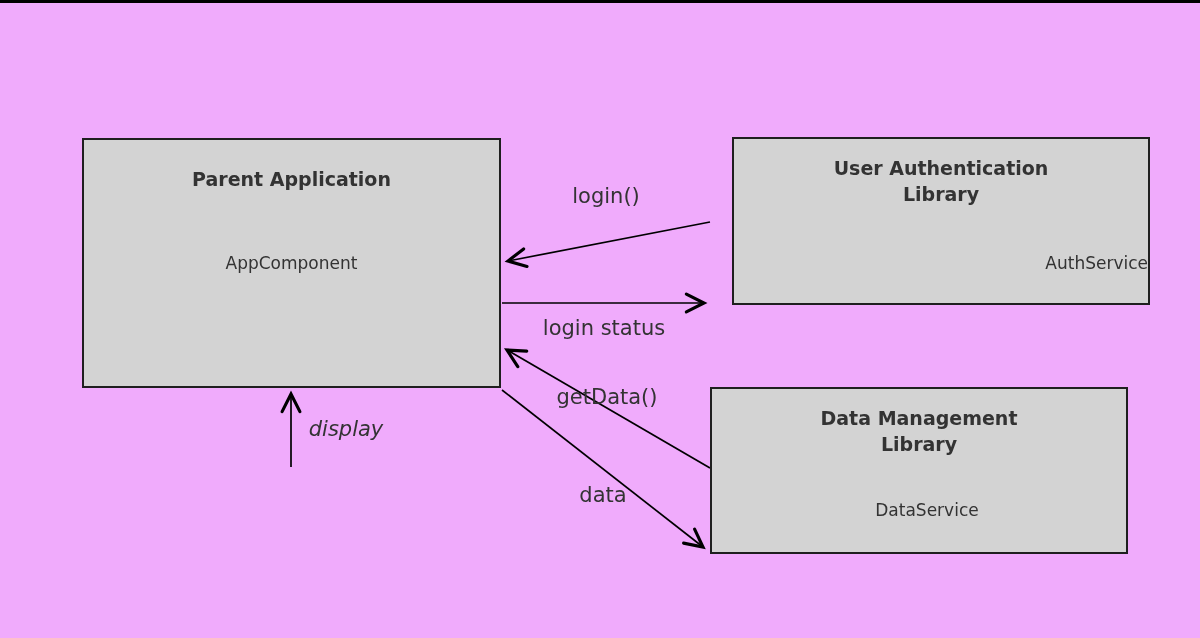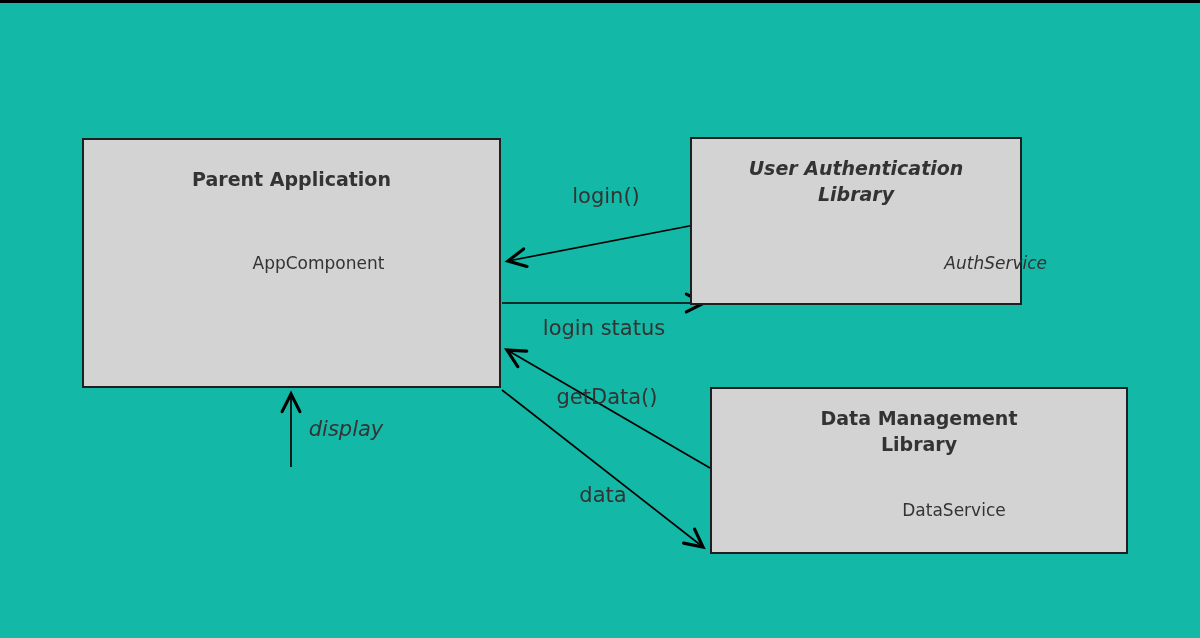--- a/index.html
+++ b/index.html
@@ -5,21 +5,21 @@
   html, body {
     margin: 0;
     padding: 0;
     background: #ffffff;
     font-family: "DejaVu Sans", "Liberation Sans", sans-serif;
   }
   #stage {
     position: relative;
     width: 1200px;
     height: 638px;
-    background: #14b8a6;
+    background: #f0abfc;
     overflow: hidden;
   }
   #top-bar {
     position: absolute;
     left: 0; top: 0;
     width: 100%;
     height: 3px;
     background: #000000;
   }
   #connector-layer {
@@ -45,21 +45,20 @@
     color: #333333;
     white-space: pre-line;
   }
   .node-subtitle {
     position: absolute;
     left: 0;
     width: 100%;
     text-align: center;
     font-size: 17px;
     color: #333333;
-    margin-left: 27px;
   }
   .edge-label {
     position: absolute;
     transform: translate(-50%, -50%);
     font-size: 21px;
     color: #333333;
     white-space: nowrap;
   }
 </style>
 </head>
@@ -81,21 +80,21 @@
         <line x1="502" y1="390" x2="703" y2="547" stroke="#000000" stroke-width="1.7" marker-end="url(#arrowhead)"></line>
         <line x1="291" y1="467" x2="291" y2="394" stroke="#000000" stroke-width="1.7" marker-end="url(#arrowhead)"></line>
       </g>
   </svg>
 
   <div id="nodes">
       <div class="node" style="left: 82px; top: 138px; width: 419px; height: 250px;">
         <div class="node-title" style="top: 26px;">Parent Application</div>
         <div class="node-subtitle" style="top: 113px;">AppComponent</div>
       </div>
-      <div class="node" style="left: 690px; top: 137px; width: 332px; height: 168px; font-style: italic;">
+      <div class="node" style="left: 732px; top: 137px; width: 418px; height: 168px;">
         <div class="node-title" style="top: 16px;">User Authentication
 Library</div>
         <div class="node-subtitle" style="top: 114px; text-align: right;">AuthService</div>
       </div>
       <div class="node" style="left: 710px; top: 387px; width: 418px; height: 167px;">
         <div class="node-title" style="top: 16px;">Data Management
 Library</div>
         <div class="node-subtitle" style="top: 111px; padding-left: 8px;">DataService</div>
       </div>
     </div>

